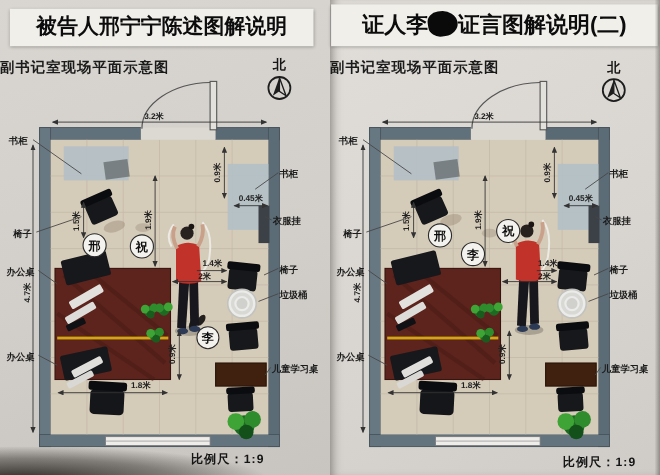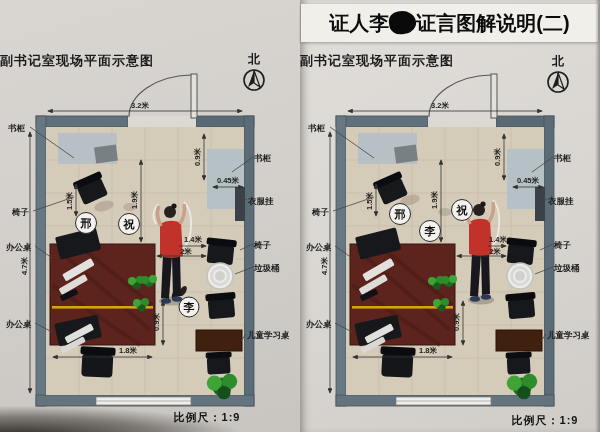--- a/index.html
+++ b/index.html
@@ -29,20 +29,23 @@
   .dml{stroke:#333;stroke-width:.8;}
   .photo-shadow-bl{position:absolute;left:0;bottom:0;width:240px;height:26px;pointer-events:none;
     background:radial-gradient(ellipse at 8% 115%,rgba(38,34,30,.95) 0%,rgba(38,34,30,.45) 45%,rgba(38,34,30,0) 72%);}
   .photo-edge-r{position:absolute;right:0;top:0;width:5px;height:100%;pointer-events:none;
     background:linear-gradient(to left,rgba(88,85,80,.55),rgba(88,85,80,0));}
 </style>
 </head>
 <body>
 
 <div class="panel" id="panelL">
+  <div class="title-strip">
+    <span>被告人邢宁宁陈述图解说明</span>
+  </div>
   <div class="subtitle">副书记室现场平面示意图</div>
   <div class="north">
     <span class="north-char">北</span>
     <svg width="28" height="28" viewBox="0 0 28 28">
       <circle cx="14" cy="14" r="10" fill="none" stroke="#1d1d1d" stroke-width="1.6"></circle>
       <path d="M14,4.5 L14,17 L8,21 Z" fill="#1d1d1d"></path>
       <path d="M14,4.5 L14,17 L20,21 Z" fill="none" stroke="#1d1d1d" stroke-width="1.2"></path>
     </svg>
   </div>
 

